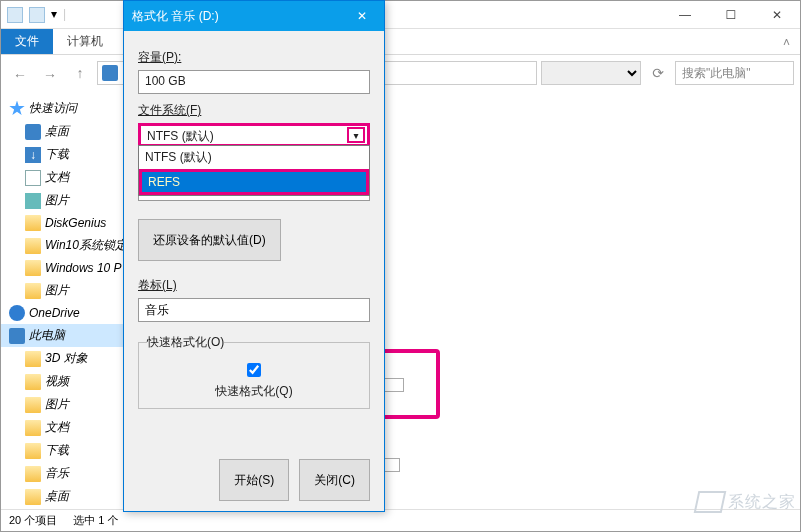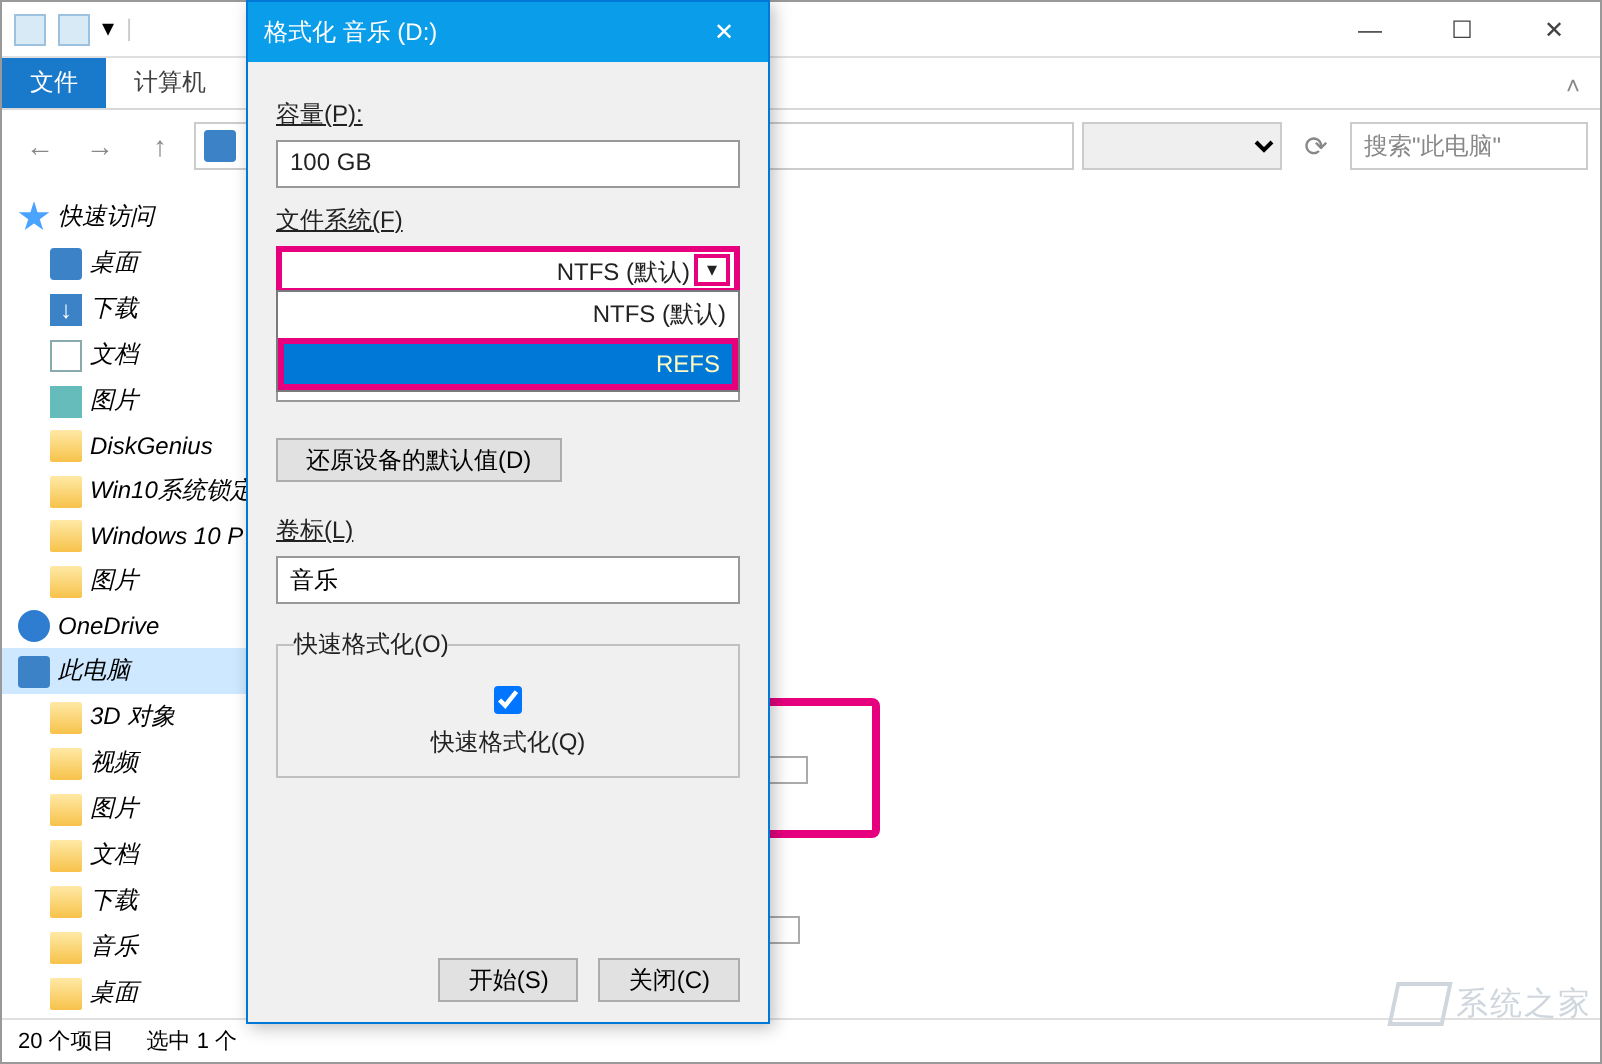--- a/index.html
+++ b/index.html
@@ -66,26 +66,26 @@
 
 .dialog { position: absolute; left: 123px; top: 0; width: 262px; height: 512px; background: #f0f0f0; border: 1px solid #0078d7; box-shadow: 2px 2px 8px rgba(0,0,0,.25); display: flex; flex-direction: column; }
 .dlg-title { height: 30px; background: #0a9eea; color: #fff; display: flex; align-items: center; padding: 0 8px; font-size: 12px; }
 .dlg-title .x { margin-left: auto; width: 28px; text-align: center; }
 .dlg-body { padding: 10px 14px; flex: 1; font-size: 12px; color: #222; }
 .fld-label { margin: 8px 0 4px; display: block; text-decoration: underline; }
 .fld-sel, .fld-inp { width: 100%; height: 24px; border: 1px solid #999; background: #fff; padding: 0 6px; font-size: 12px; }
 .fld-sel.hl { border: 3px solid #e6007e; padding-right: 22px; position: relative; }
 .fld-sel.hl .dd-btn { position: absolute; right: 2px; top: 1px; bottom: 1px; width: 18px; border: 2px solid #e6007e; background: #fff; display: flex; align-items: center; justify-content: center; font-size: 10px; }
 .fld-sel .val { line-height: 20px; }
-.dd { position: relative; text-align: right; }
+.dd { position: relative; }
 .dd-pop { position: absolute; left: 0; right: 0; top: 22px; background: #fff; border: 1px solid #7a7a7a; z-index: 5; }
 .dd-opt { padding: 3px 6px; font-size: 12px; }
 .dd-opt.hl-ntfs { background: #fff; }
 .dd-opt.hl-refs { background: #0078d7; color: #fef9c3; border: 3px solid #e6007e; }
-.btn { height: 22px; padding: 0 14px; background: #e1e1e1; border: 1px solid #adadad; font-size: 12px; }
+.btn { height: 42px; padding: 0 14px; background: #e1e1e1; border: 1px solid #adadad; font-size: 12px; }
 .restore-btn { margin-top: 6px; }
 fieldset.opts { border: 1px solid #c0c0c0; margin-top: 12px; padding: 8px; }
 fieldset.opts legend { font-size: 12px; }
 .chk { display: flex; align-items: center; gap: 6px; margin-top: 4px; flex-direction: column; }
 .chk input { width: 14px; height: 14px; }
 .dlg-foot { display: flex; justify-content: flex-end; gap: 10px; padding: 10px 14px; }
 
 
 .wm { position: absolute; right: 4px; bottom: 18px; color: #cfd6dd; font-size: 16px; letter-spacing: 1px; display: flex; align-items: center; gap:4px; }
 .wm .shape { width: 28px; height: 22px; border: 2px solid #cfd6dd; transform: skewX(-12deg); }

